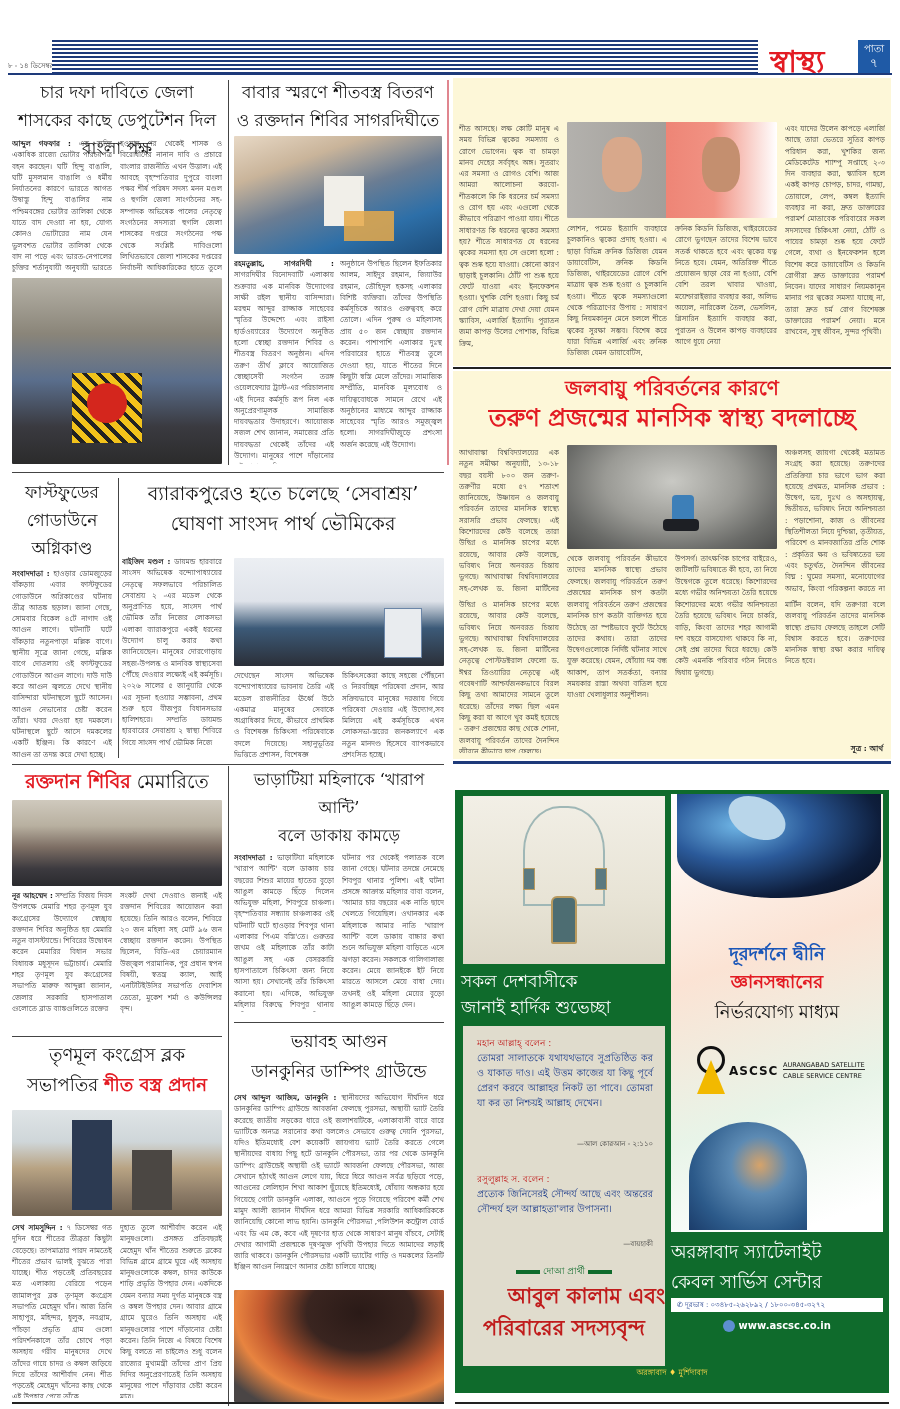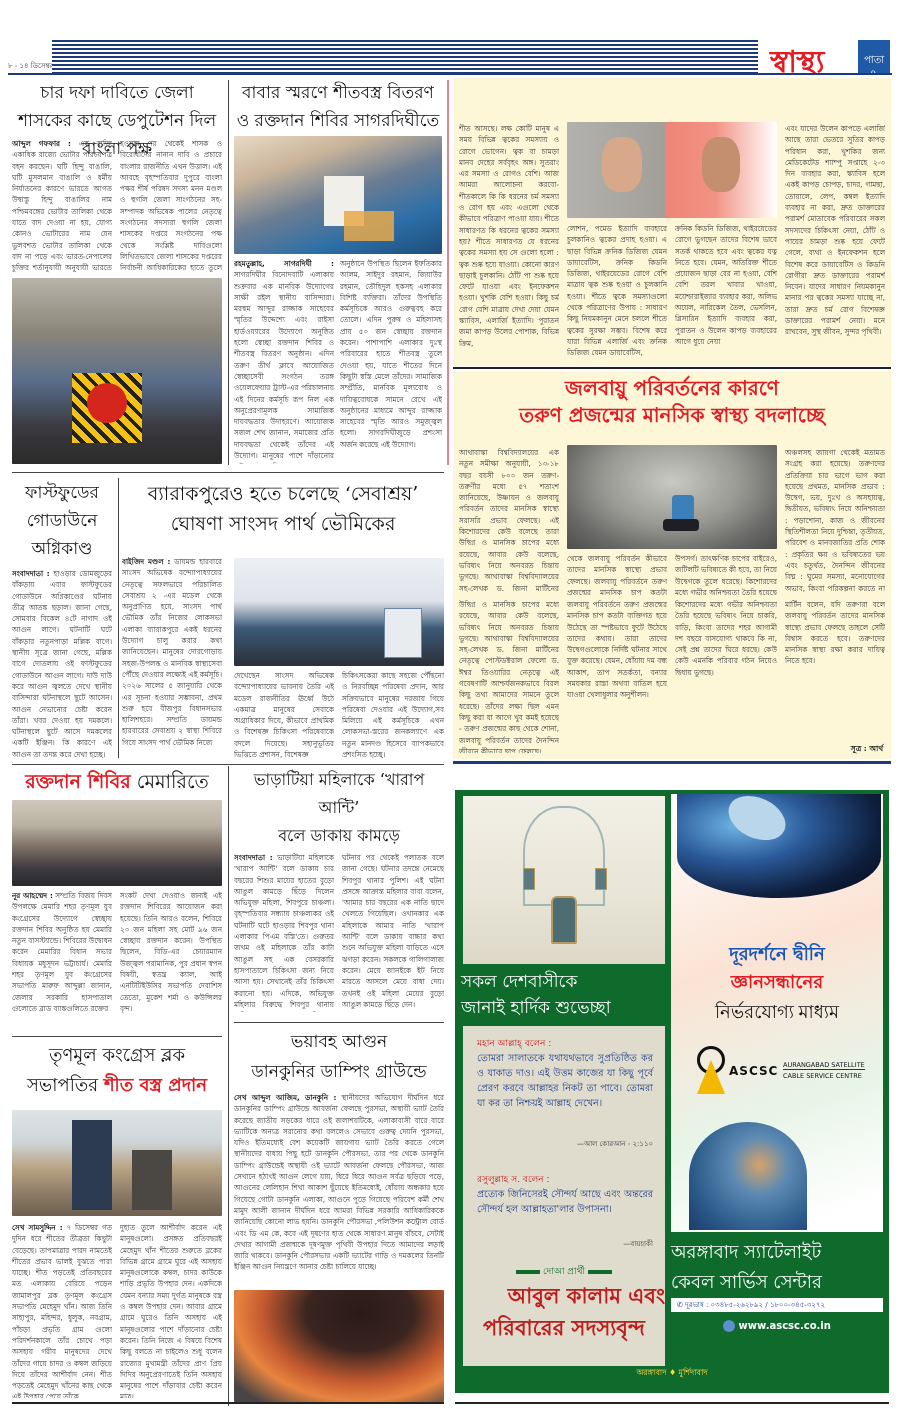--- a/index.html
+++ b/index.html
@@ -3,21 +3,21 @@
 <meta charset="utf-8">
 <style>
 *{box-sizing:border-box;margin:0;padding:0}
 body{width:900px;height:1409px;background:#fff;font-family:"DejaVu Sans",sans-serif;color:#222;position:relative;overflow:hidden}
 .abs{position:absolute}
 .masthead{left:0;top:0;width:900px;height:74px}
 .date{left:8px;top:60px;font-size:7px;color:#333}
 .date .bar{display:inline-block;width:2px;height:9px;background:#d01a1a;vertical-align:middle;margin:0 3px}
 .stripes{left:52px;top:40px;width:706px;height:33px;background:repeating-linear-gradient(#1e3a7a 0 2px,#fff 2px 4px)}
 .brand{left:770px;top:38px;font-family:"DejaVu Serif",serif;font-weight:bold;font-size:30px;color:#e31b23;letter-spacing:-1px}
-.pagebox{left:858px;top:40px;width:32px;height:33px;background:#1f5aa6;color:#fff;font-size:10px;text-align:center;line-height:14px;padding-top:13px}
+.pagebox{left:858px;top:40px;width:32px;height:33px;background:#1f5aa6;color:#fff;font-size:10px;text-align:center;line-height:14px;padding-top:2px}
 .hr-top{left:8px;top:73px;width:884px;height:2px;background:#1e3a7a}
 .head{font-family:"DejaVu Serif",serif;text-align:center;line-height:1.35}
 .body{font-size:7.2px;line-height:11.3px;text-align:justify;color:#333}
 .body b{font-weight:bold;color:#111}
 .col{position:absolute}
 .photo{position:absolute;border-radius:1px}
 .vline{position:absolute;width:1px;background:#444}
 .hline{position:absolute;height:1px;background:#444}
 .yellow{background:#fdf7d8}
 .red{color:#e31b23}
@@ -67,21 +67,21 @@
     <div class="abs" style="left:135px;top:15px;width:38px;height:55px;border-radius:40%;background:#c48f6f"></div>
   </div>
   <div class="col body" style="left:114px;top:145px;width:100px;height:140px;overflow:hidden">লোশন, পমেড ইত্যাদি ব্যবহারে চুলকানিও ত্বকের প্রদাহ হওয়া। এ ছাড়া বিভিন্ন ক্রনিক ডিজিজ যেমন ডায়াবেটিস, ক্রনিক কিডনি ডিজিজ, থাইরয়েডের রোগে বেশি মাত্রায় ত্বক শুষ্ক হওয়া ও চুলকানি হওয়া। শীতে ত্বকে সমস্যাগুলো থেকে পরিত্রাণের উপায় : সাধারণ কিছু নিয়মকানুন মেনে চললে শীতে ত্বকের সুরক্ষা সম্ভব। বিশেষ করে যারা বিভিন্ন এলার্জি এবং ক্রনিক ডিজিজ যেমন ডায়াবেটিস,</div>
   <div class="col body" style="left:222px;top:145px;width:102px;height:140px;overflow:hidden">ক্রনিক কিডনি ডিজিজ, থাইরয়েডের রোগে ভুগছেন তাদের বিশেষ ভাবে সতর্ক থাকতে হবে এবং ত্বকের যত্ন নিতে হবে। যেমন, অতিরিক্ত শীতে প্রয়োজন ছাড়া বের না হওয়া, বেশি বেশি তরল খাবার খাওয়া, ময়েশ্চারাইজার ব্যবহার করা, অলিভ অয়েল, নারিকেল তৈল, ভেসলিন, গ্লিসারিন ইত্যাদি ব্যবহার করা, পুরাতন ও উলেন কাপড় ব্যবহারের আগে ধুয়ে নেয়া</div>
   <div class="col body" style="left:332px;top:45px;width:100px;height:240px;overflow:hidden">এবং যাদের উলেন কাপড়ে এলার্জি আছে তারা ভেতরে সুতির কাপড় পরিধান করা, খুশকির জন্য মেডিকেটেড শ্যাম্পু সপ্তাহে ২-৩ দিন ব্যবহার করা, স্ক্যাবিস হলে একই কাপড় চোপড়, চাদর, গামছা, তোয়ালে, লেপ, কম্বল ইত্যাদি ব্যবহার না করা, দ্রুত ডাক্তারের পরামর্শ মোতাবেক পরিবারের সকল সদস্যদের চিকিৎসা নেয়া, ঠোঁট ও পায়ের চামড়া শুষ্ক হয়ে ফেটে গেলে, ব্যথা ও ইনফেকশন হলে বিশেষ করে ডায়াবেটিস ও কিডনি রোগীরা দ্রুত ডাক্তারের পরামর্শ নিবেন। যাদের সাধারণ নিয়মকানুন মানার পর ত্বকের সমস্যা যাচ্ছে না, তারা দ্রুত চর্ম রোগ বিশেষজ্ঞ ডাক্তারের পরামর্শ নেয়া। মনে রাখবেন, সুস্থ জীবন, সুন্দর পৃথিবী।</div>
 </div>
 <div class="hline" style="left:453px;top:367px;width:438px;height:2px;background:#222"></div>
 
 <div class="abs yellow" style="left:453px;top:371px;width:438px;height:228px">
   <div class="head red" style="font-size:20px;padding-top:4px;font-weight:bold">জলবায়ু পরিবর্তনের কারণে</div>
-  <div class="head red" style="font-size:20px;font-weight:bold">তরুণ প্রজন্মের মানসিক স্বাস্থ্য বদলাচ্ছে</div>
+  <div class="head red" style="font-size:24px;font-weight:bold">তরুণ প্রজন্মের মানসিক স্বাস্থ্য বদলাচ্ছে</div>
   <div class="col body" style="left:6px;top:76px;width:100px;height:148px;overflow:hidden">আথাবাস্কা বিশ্ববিদ্যালয়ের এক নতুন সমীক্ষা অনুযায়ী, ১৩-১৮ বছর বয়সী ৮০০ জন তরুণ-তরুণীর মধ্যে ৫৭ শতাংশ জানিয়েছে, উষ্ণায়ন ও জলবায়ু পরিবর্তন তাদের মানসিক স্বাস্থ্যে সরাসরি প্রভাব ফেলছে। এই কিশোরদের কেউ বলেছে তারা উদ্বিগ্ন ও মানসিক চাপের মধ্যে রয়েছে, আবার কেউ বলেছে, ভবিষ্যৎ নিয়ে অনবরত চিন্তায় ভুগছে। আথাবাস্কা বিশ্ববিদ্যালয়ের সহ-লেখক ড. জিনা মার্টিনের নেতৃত্বে পোস্টডক্টরাল ফেলো ড. ঈশ্বর তিওয়ারির নেতৃত্বে এই গবেষণাটি আশ্চর্যজনকভাবে বিরল কিছু তথ্য আমাদের সামনে তুলে ধরেছে। তাঁদের লক্ষ্য ছিল এমন কিছু করা যা আগে খুব কমই হয়েছে - তরুণ প্রজন্মের কাছ থেকে শোনা, জলবায়ু পরিবর্তন তাদের দৈনন্দিন জীবনে কীভাবে ছাপ ফেলছে। ড. মার্টিন বলেন, আমরা দেখছি, তরুণদের অনুভূতির প্রতি আগ্রহ বাড়ছে। কিন্তু আমরা চেয়েছিলাম বুঝতে তাদের নিজস্ব দৃষ্টিকোণ</div>
   <div class="photo" style="left:114px;top:74px;width:210px;height:104px;background:radial-gradient(ellipse at 50% 35%,#c9c9c4 0%,#9a9a95 45%,#6a6b68 75%,#4d4e4c 100%)">
     <div class="abs" style="left:105px;top:50px;width:22px;height:30px;background:#3d7fb8;border-radius:4px"></div>
     <div class="abs" style="left:96px;top:74px;width:36px;height:12px;background:#1d1f24;border-radius:4px"></div>
   </div>
   <div class="col body" style="left:114px;top:182px;width:100px;height:42px;overflow:hidden">থেকে জলবায়ু পরিবর্তন কীভাবে তাদের মানসিক স্বাস্থ্যে প্রভাব ফেলছে। জলবায়ু পরিবর্তনে তরুণ প্রজন্মের মানসিক চাপ কতটা ব্যক্তিগত হয়ে উঠেছে তা স্পষ্টভাবে ফুটে উঠেছে তাদের কথায়। তারা তাদের উদ্বেগগুলোকে নির্দিষ্ট ঘটনার সাথে যুক্ত করেছে। যেমন, ধোঁয়ায় দম বন্ধ আকাশ, তাপ সতর্কতা, বন্যার সময়কার রাস্তা অথবা বাতিল হয়ে যাওয়া খেলাধুলার অনুশীলন। তাদের কথায়, মানসিক ও শারীরিক চাপের সীমারেখা মুছে যাচ্ছে। অনেকেই বলেছেন, বন্যা বা দাবানলের সিজনে ঘুমাতে সমস্যা হয়, কেউ কেউ জানিয়েছেন মাথাব্যথা, শ্বাসকষ্ট বা ক্লান্তির মতো</div>
   <div class="col body" style="left:222px;top:182px;width:102px;height:42px;overflow:hidden">উপসর্গ। তাৎক্ষণিক চাপের বাইরেও, জটিলটি ভবিষ্যতে কী হবে, তা নিয়ে উদ্বেগকে তুলে ধরেছে। কিশোরদের মধ্যে গভীর অনিশ্চয়তা তৈরি হয়েছে ভবিষ্যৎ নিয়ে চাকরি, বাড়ি, কিংবা তাদের শহর আগামী দশ বছরে বাসযোগ্য থাকবে কি না, সেই প্রশ্ন তাদের ঘিরে ধরছে। কেউ কেউ এমনকি পরিবার গঠন নিয়েও দ্বিধায় ভুগছে। এই অনিশ্চয়তা কেবল উদ্বেগ বাড়ায় না, এটি কিশোরদের পরিকল্পনা, পড়াশোনা ও স্বপ্ন দেখার ধরনকেও বদলে দেয়। সমীক্ষার আরেকটি শক্তিশালী দিক হল এর ব্যাপ্তি এটি কানাডার এক প্রান্ত থেকে আরেক প্রান্ত পর্যন্ত কিশোরদের অন্তর্ভুক্ত করেছে, শহর, গ্রাম ও দূরবর্তী</div>
   <div class="col body" style="left:332px;top:76px;width:100px;height:148px;overflow:hidden">অঞ্চলসহ জায়গা থেকেই মতামত সংগ্রহ করা হয়েছে। তরুণদের প্রতিক্রিয়া চার ভাগে ভাগ করা হয়েছে প্রথমত, মানসিক প্রভাব : উদ্বেগ, ভয়, দুঃখ ও অসহায়ত্ব, দ্বিতীয়ত, ভবিষ্যৎ নিয়ে অনিশ্চয়তা : পড়াশোনা, কাজ ও জীবনের স্থিতিশীলতা নিয়ে দুশ্চিন্তা, তৃতীয়ত, পরিবেশ ও মানবজাতির প্রতি শোক : প্রকৃতির ক্ষয় ও ভবিষ্যতের ভয় এবং চতুর্থত, দৈনন্দিন জীবনের বিঘ্ন : ঘুমের সমস্যা, মনোযোগের অভাব, কিংবা পরিকল্পনা করতে না পারার অস্বস্তি। মার্টিন বলেন, যদি তরুণরা বলে জলবায়ু পরিবর্তন তাদের মানসিক স্বাস্থ্যে প্রভাব ফেলছে তাহলে সেটি বিশ্বাস করতে হবে। তরুণদের মানসিক স্বাস্থ্য রক্ষা করার দায়িত্ব নিতে হবে। যদি এটি ভালোভাবে করতে পারি তাহলে তরুণদের জন্য ভবিষ্যতের পথ আরো শক্তিশালী হবে। এটি একটি সাধারণ ধারণা যে, পৃথিবী যখন পরিবর্তিত হচ্ছে, আমরাও এর সাথে পরিবর্তিত হচ্ছি -একসাথে এবং উদ্দেশ্য মূলকভাবে।</div>
 </div>
 <div class="abs yellow" style="left:453px;top:599px;width:438px;height:160px">
@@ -172,21 +172,21 @@
     </div>
   </div>
   <div class="abs" style="left:0;top:576px;width:434px;text-align:center;font-size:8px;color:#ffd84a">অরঙ্গাবাদ ♦ মুর্শিদাবাদ</div>
 
   <div class="abs" style="left:216px;top:4px;width:212px;height:566px;background:linear-gradient(160deg,#fff 0%,#fbe3d4 30%,#e8f4e8 55%,#fff 75%)">
     <div class="abs" style="left:6px;top:0;width:204px;height:104px;border-radius:0 0 50% 50%/0 0 40% 40%;background:radial-gradient(ellipse at 30% 30%,#6fb6e6 0%,#2b5a9a 35%,#0e1e3c 70%,#050a18 100%)">
       <div class="abs" style="left:50px;top:4px;width:60px;height:40px;border-radius:50%;background:#b9d6ea;transform:rotate(25deg)"></div>
     </div>
     <div class="abs" style="left:0;top:174px;width:212px;text-align:center;font-size:18px;color:#e31b23;font-family:'DejaVu Serif',serif;font-weight:bold">জ্ঞানসন্ধানের</div>
     <div class="abs" style="left:0;top:146px;width:212px;text-align:center;font-size:18px;color:#1a56b8;font-family:'DejaVu Serif',serif;font-weight:bold">দূরদর্শনে দ্বীনি</div>
-    <div class="abs" style="left:0;top:204px;width:212px;text-align:center;font-size:18px;color:#111;font-family:Liberation Serif, serif">নির্ভরযোগ্য মাধ্যম</div>
+    <div class="abs" style="left:0;top:204px;width:212px;text-align:center;font-size:18px;color:#111;font-family:Liberation Sans, sans-serif">নির্ভরযোগ্য মাধ্যম</div>
     <div class="abs" style="left:22px;top:252px;width:36px;height:48px">
       <div class="abs" style="left:4px;top:0;width:28px;height:28px;border:3px solid #111;border-radius:50%"></div>
       <div class="abs" style="left:4px;top:14px;width:0;height:0;border-left:14px solid transparent;border-right:14px solid transparent;border-bottom:34px solid #f2b900"></div>
     </div>
     <div class="abs" style="left:58px;top:270px;font-size:12px;font-weight:bold;letter-spacing:1px;color:#111">ASCSC</div>
     <div class="abs" style="left:112px;top:267px;font-size:6.5px;color:#111;border-bottom:1px solid #333">AURANGABAD SATELLITE</div>
     <div class="abs" style="left:112px;top:278px;font-size:6.5px;color:#111">CABLE SERVICE CENTRE</div>
     <div class="abs" style="left:18px;top:328px;width:118px;height:108px;border-radius:50% 50% 0 0;background:radial-gradient(circle at 60% 40%,#d6a36a 0%,#5c8ab3 30%,#2c5a8a 70%,#1b3c6a 100%)"></div>
     <div class="abs" style="left:0;top:438px;width:212px;height:128px;background:#0f6b2c">
       <div class="abs ad-text" style="left:0;top:6px;width:212px;font-size:18px">অরঙ্গাবাদ স্যাটেলাইট</div>

